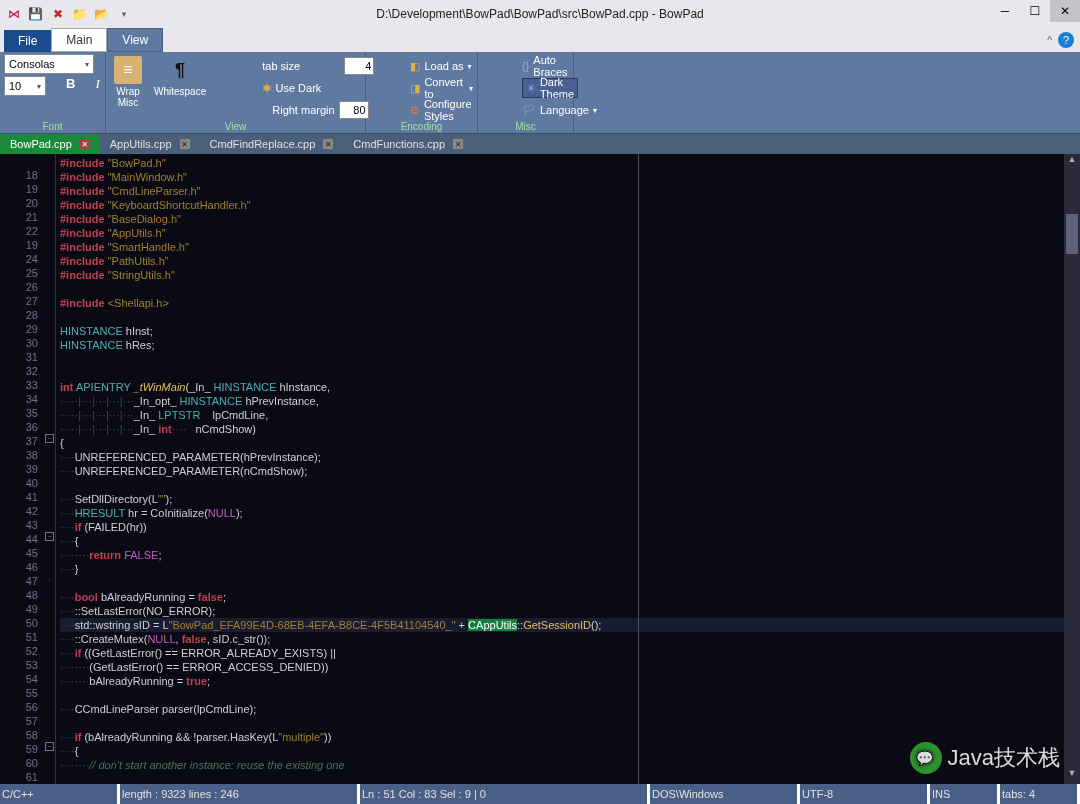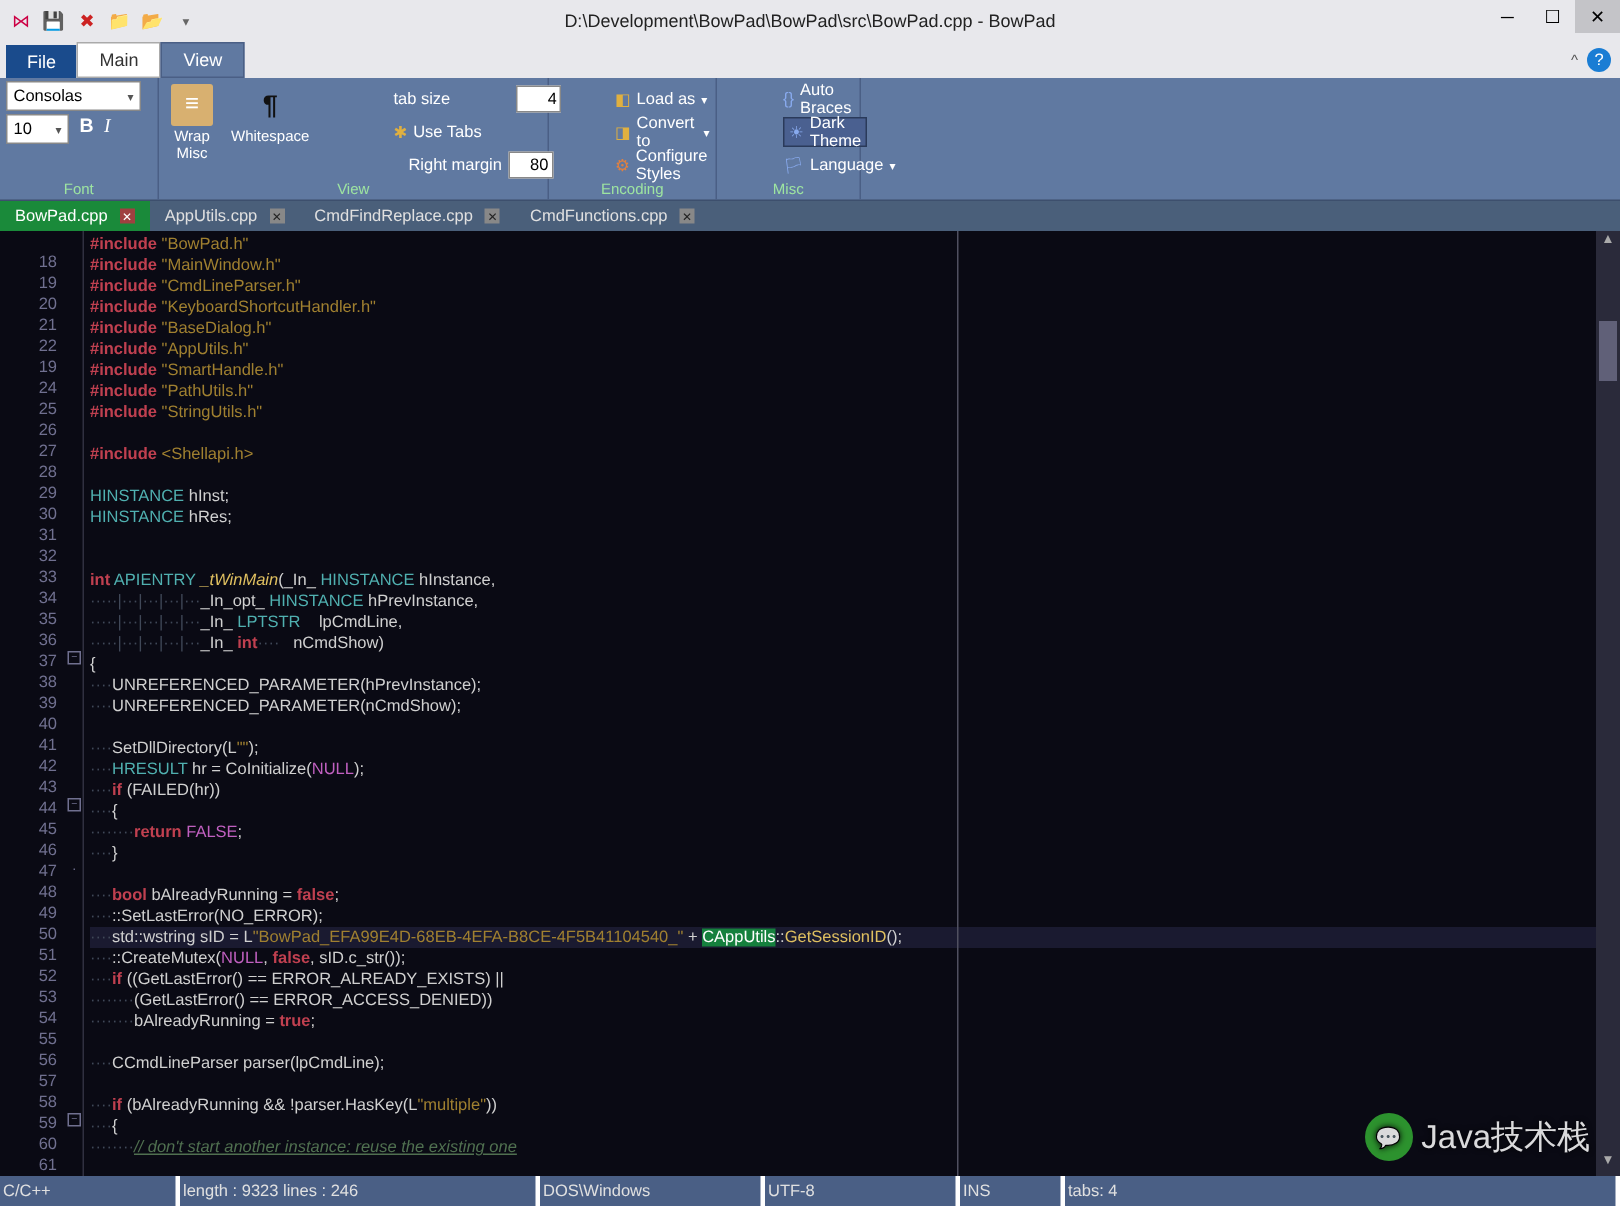--- a/index.html
+++ b/index.html
@@ -38,21 +38,21 @@
 .editor { flex:1; display:flex; background:#0a0a14; position:relative; overflow:hidden; }
 .gutter { width:44px; background:#0a0a14; color:#707090; font-size:11px; font-family:Consolas,monospace; text-align:right; padding:14px 6px 0 0; line-height:14px; }
 .fold-gutter { width:12px; background:#0a0a14; border-right:1px solid #303040; }
 .fold-box { width:9px; height:9px; border:1px solid #707090; font-size:7px; line-height:7px; text-align:center; color:#707090; margin-left:1px; }
 .code { flex:1; font-family:Consolas,monospace; font-size:11px; line-height:14px; color:#d0d0d0; padding:2px 0 0 4px; white-space:pre; position:relative; }
 .kw-red { color:#c04050; font-weight:bold; }
 .kw-str { color:#a08030; }
 .kw-inc { color:#a08030; }
 .kw-func { color:#e0c060; font-style:italic;}
 .kw-type { color:#50b0b0; }
-.kw-cmt { color:#507050; font-style:italic;text-decoration:underline;}
+.kw-cmt { color:#507050; font-style:italic;}
 .kw-macro { color:#c060c0; }
 .sel { background:#15803d; color:#fff; }
 .hl-line { background:#1a1a30; }
 .margin-line { position:absolute; left:582px; top:0; bottom:0; width:1px; background:#505060; }
 .vscroll { width:16px; background:#2a2a3a; position:relative; }
 .vthumb { position:absolute; left:2px; right:2px; top:60px; height:40px; background:#606078; }
 .vsarrow { width:16px; height:16px; color:#aaa; font-size:9px; text-align:center; }
 .statusbar { height:20px; background:#4a5f85; display:flex; color:#e0e0e0; font-size:11px; }
 .sb-cell { padding:2px 2px; border-right:3px solid #ffffff; display:flex; align-items:center; }
 .watermark { position:absolute; right:20px; bottom:30px; color:#fff; font-size:22px; display:flex; align-items:center; gap:6px; text-shadow:0 0 4px #000; opacity:0.85;}
@@ -90,21 +90,21 @@
     </div>
   </div>
 
   <div class="ribbon">
     <div class="r-group" style="width:106px;">
       <div class="r-group-body" style="flex-direction:column;gap:2px;">
         <div class="font-sel" style="width:90px;">
             <span>Consolas</span>
             <span class="arrow">▾</span>
           </div>
-        <div style="display:flex;gap:7px;">
+        <div style="display:flex;gap:20px;">
           <div class="font-sel" style="width:42px;">
               <span>10</span>
               <span class="arrow">▾</span>
             </div>
           <span style="color:#fff;font-weight:bold;font-size:13px;">B</span>
           <span style="color:#fff;font-style:italic;font-size:13px;font-family:serif;">I</span>
         </div>
       </div>
       <div class="r-group-label">Font</div>
     </div>
@@ -120,21 +120,21 @@
           <span>Whitespace</span>
         </div>
         <div class="sep"></div>
         <div style="display:flex;flex-direction:column;gap:2px;padding-top:2px;">
           <div class="small-row">
               <span style="width:78px;">tab size</span>
               <input class="small-input" value="4" style="">
             </div>
           <div class="small-row">
               <span style="color:#e0b040;">✱</span>
-              <span>Use Tabs</span>
+              <span>Use Dark</span>
             </div>
           <div class="small-row">
               <span style="width:6px;"></span>
               <span>Right margin</span>
               <input class="small-input" value="80" style="">
             </div>
         </div>
       </div>
       <div class="r-group-label">View</div>
     </div>
@@ -303,20 +303,21 @@
     <div class="vscroll">
       <div class="vsarrow">▲</div>
       <div class="vthumb"></div>
       <div class="vsarrow" style="position:absolute;bottom:0;">▼</div>
     </div>
   </div>
 
   <div class="statusbar">
     <div class="sb-cell" style="width:120px;">C/C++</div>
     <div class="sb-cell" style="width:240px;">length : 9323    lines : 246</div>
+    <div class="sb-cell" style="width:290px;">Ln : 51    Col : 83    Sel : 9 | 0</div>
     <div class="sb-cell" style="width:150px;">DOS\Windows</div>
     <div class="sb-cell" style="width:130px;">UTF-8</div>
     <div class="sb-cell" style="width:70px;">INS</div>
     <div class="sb-cell" style="flex:1;">tabs: 4</div>
   </div>
 </div>
 
 <div class="watermark">
   <div class="wm-icon">💬</div>
   <span>Java技术栈</span>

